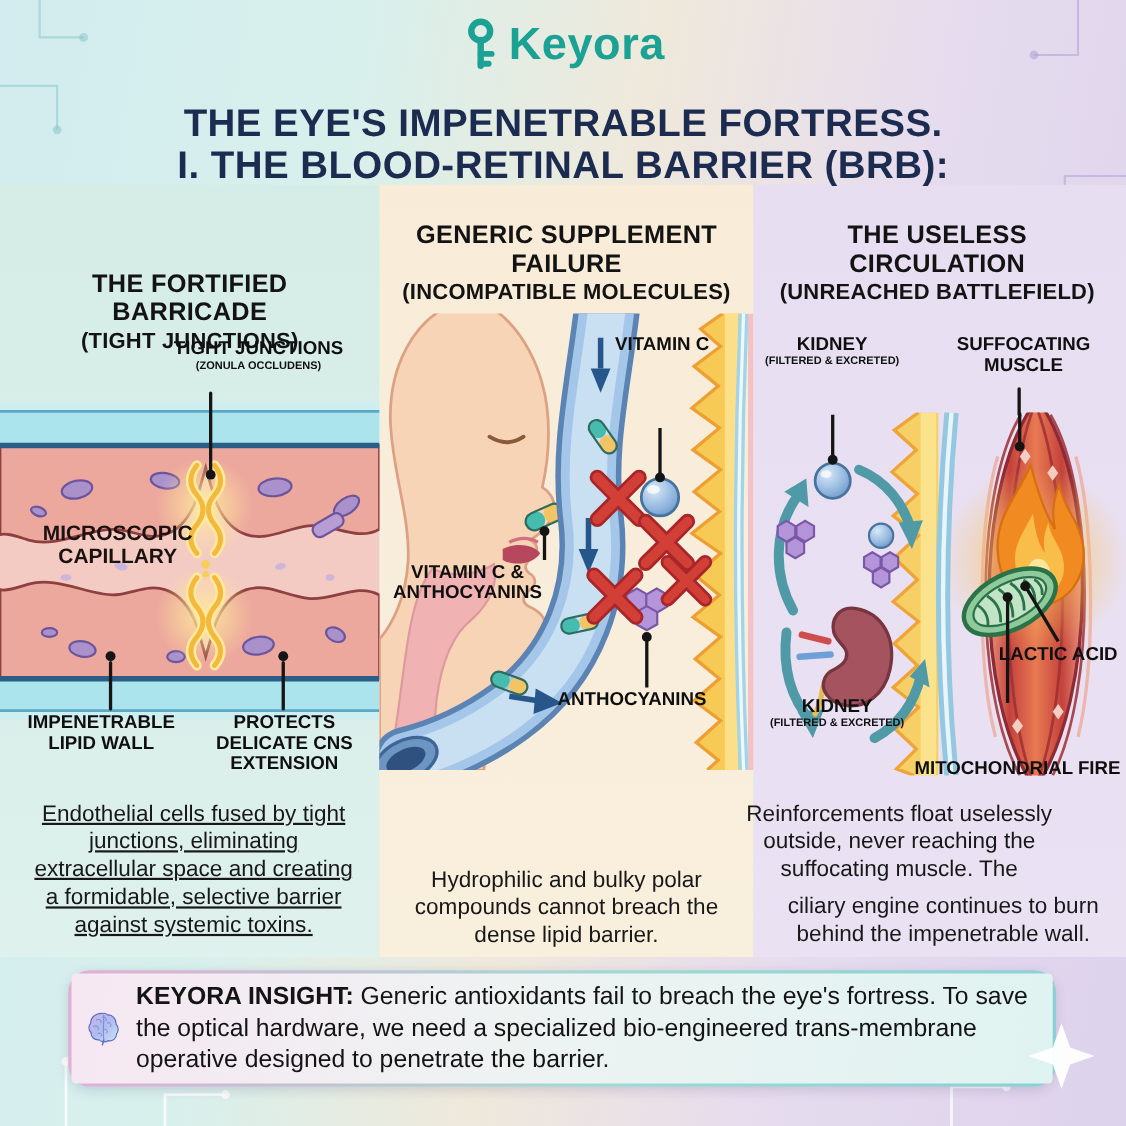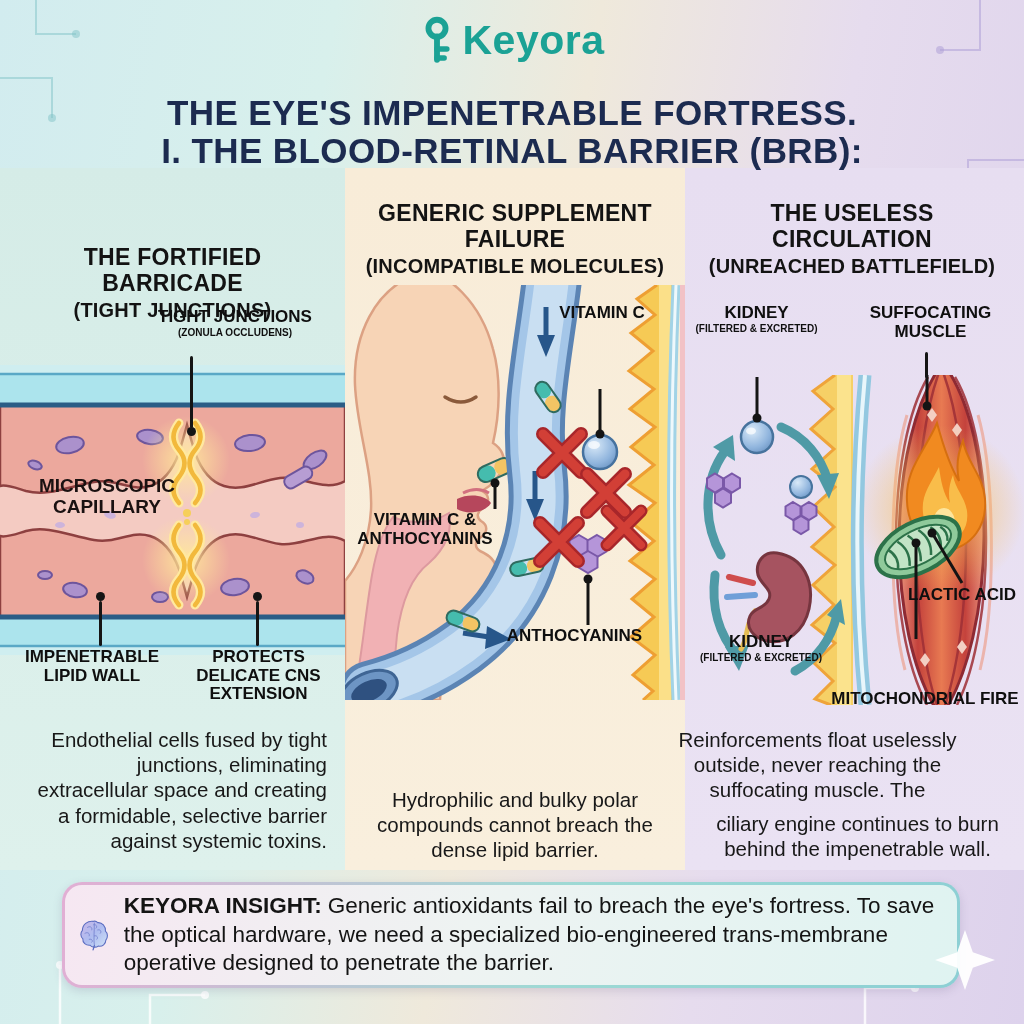--- a/index.html
+++ b/index.html
@@ -22,21 +22,21 @@
   .lbl{position:absolute;text-align:center;color:#0f0f0f;z-index:6;font-weight:800;font-size:17px;line-height:1.1;}
   .lbl .sub{display:block;font-weight:600;font-size:10px;line-height:1.12;}
   .cap-lbl{font-size:19px;color:#1a1111;}
   .para{position:absolute;z-index:6;font-size:20.5px;line-height:1.24;font-weight:500;color:#181818;}
   .vline{position:absolute;width:3px;background:#151515;border-radius:2px;z-index:5;}
   .pdot{position:absolute;width:9px;height:9px;background:#151515;border-radius:50%;z-index:5;}
   .illus{position:absolute;z-index:2;}
   .insight-border{position:absolute;left:62px;top:882px;width:898px;height:106px;border-radius:20px;
     background:linear-gradient(100deg,#e2aed4,#9ed9d4 55%,#8ccfd4);padding:3px;box-sizing:border-box;z-index:7;
     box-shadow:0 3px 10px rgba(90,80,120,.18);}
-  .insight-inner{width:100%;height:100%;border-radius:17px;display:flex;align-items:center;
+  .insight-inner{width:100%;height:100%;border-radius:4px;display:flex;align-items:center;
     background:linear-gradient(100deg,#f6e7f2 0%,#eef3f2 45%,#dff3f1 100%);box-sizing:border-box;padding:6px 18px 6px 14px;}
   .insight-text{margin:0 0 0 14px;font-size:22.5px;line-height:1.28;color:#141414;font-weight:500;}
   .insight-text strong{font-weight:800;margin-right:6px;}
   .circuit{left:0;top:0;z-index:0;pointer-events:none;}
   .sparkle{z-index:8;pointer-events:none;}
 </style>
 </head>
 <body>
 
 <div class="canvas">
@@ -184,21 +184,21 @@
   <div class="pdot" style="left:253px;top:592px;"></div>
   <div class="vline" style="left:256px;top:601px;height:45px;"></div>
 
   <div class="lbl" style="left:8px;top:648px;width:168px;">
     <span>IMPENETRABLE LIPID WALL</span>
   </div>
   <div class="lbl" style="left:176px;top:648px;width:165px;">
     <span>PROTECTS DELICATE CNS EXTENSION</span>
   </div>
 
-  <p class="para" style="left:25px;top:706px;width:302px;text-align:right;">Endothelial cells fused by tight junctions, eliminating extracellular space and creating a formidable, selective barrier against systemic toxins.</p>
+  <p class="para" style="left:25px;top:706px;width:302px;text-align:center;text-decoration:underline;">Endothelial cells fused by tight junctions, eliminating extracellular space and creating a formidable, selective barrier against systemic toxins.</p>
 
   <svg class="illus" style="left:345px;top:285px;" width="340" height="415" viewBox="0 0 340 415">
     <defs>
       <radialGradient id="sph" cx=".35" cy=".3" r=".9">
         <stop offset="0" stop-color="#d8e9f8"></stop>
           <stop offset=".6" stop-color="#8fb4dd"></stop>
           <stop offset="1" stop-color="#5d87b8"></stop>
       </radialGradient>
     </defs>
 

